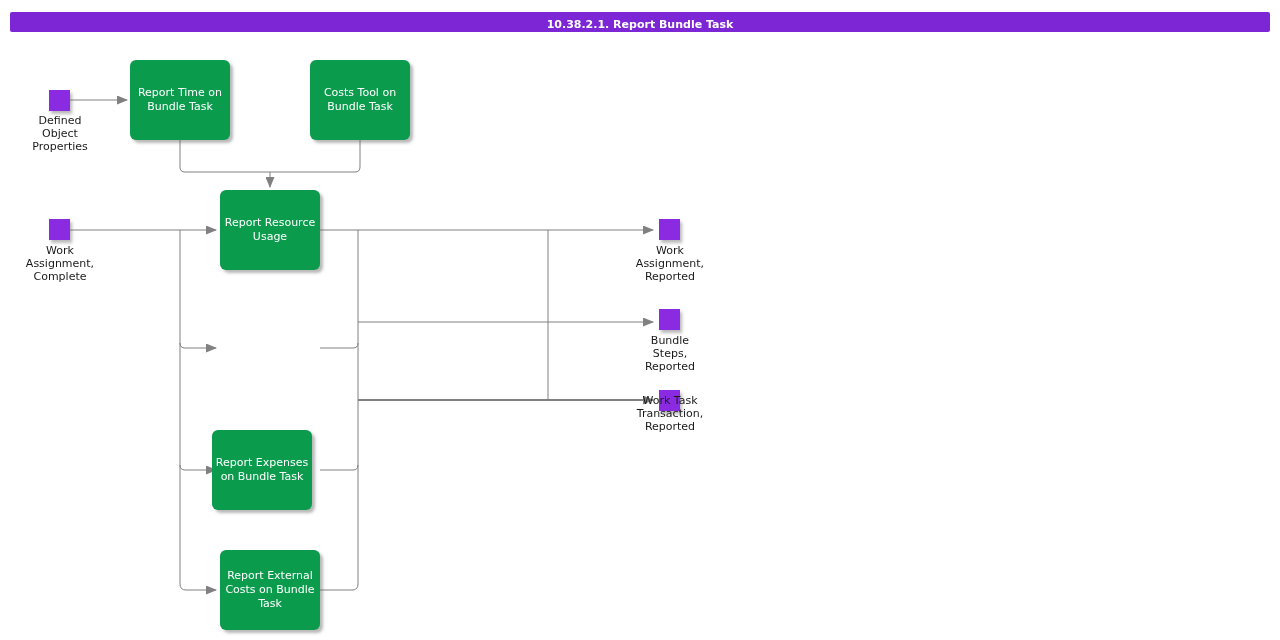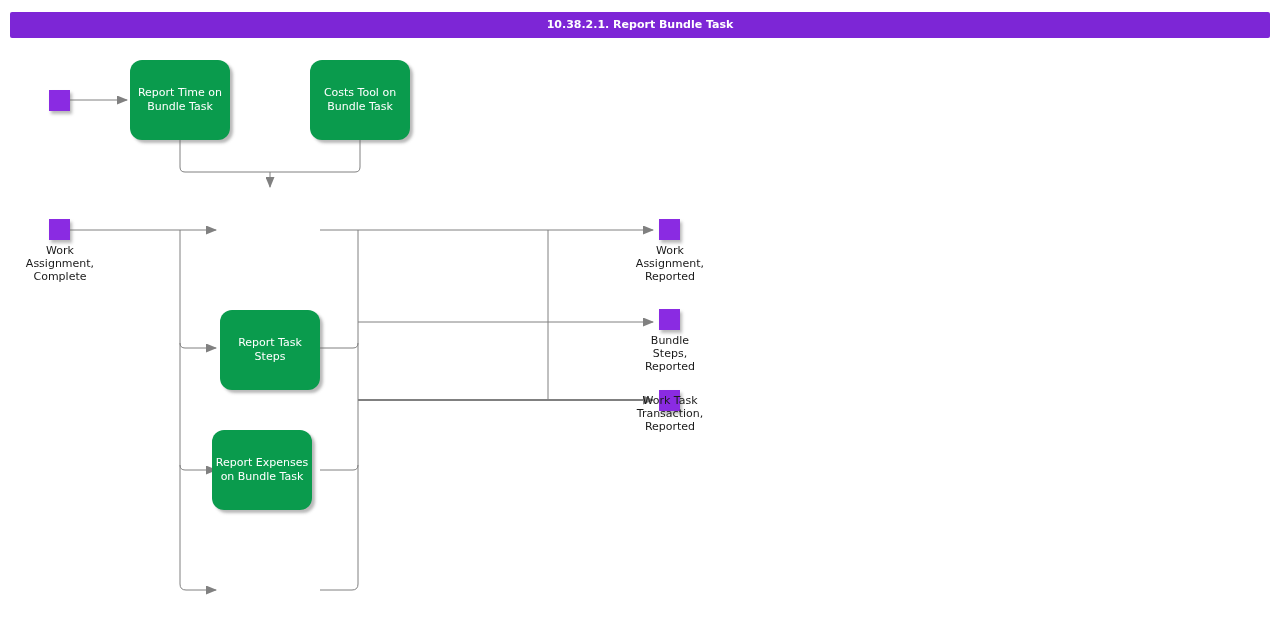--- a/index.html
+++ b/index.html
@@ -1,30 +1,30 @@
 <!DOCTYPE html>
 <html><head>
 <meta charset="utf-8">
 <style>
   html,body{margin:0;padding:0;background:#fff;}
   .canvas{
     position:relative;width:1280px;height:640px;background:#ffffff;
     font-family:"DejaVu Sans","Liberation Sans",sans-serif;overflow:hidden;
   }
   .titlebar{
-    position:absolute;left:10px;top:12px;width:1260px;height:26px;
+    position:absolute;left:10px;top:12px;width:1260px;height:20px;
     background:#7D26D6;border-radius:2px;text-align:center;
   }
   .titlebar span{
     color:#ffffff;font-size:11px;font-weight:bold;line-height:26px;
   }
   .connectors{position:absolute;left:0;top:0;pointer-events:none;}
   .task{
     position:absolute;width:100px;height:80px;background:#0A9B4D;
-    border-radius:12px;box-shadow:3px 3px 3px rgba(100,100,100,0.45);
+    border-radius:6px;box-shadow:3px 3px 3px rgba(100,100,100,0.45);
     display:flex;align-items:center;justify-content:center;text-align:center;
     cursor:pointer;
   }
   .task span{
     color:#ffffff;font-size:11px;line-height:14px;white-space:pre-line;
   }
   .event{
     position:absolute;width:21px;height:21px;background:#8A2BE2;
     box-shadow:2px 3px 3px rgba(100,100,100,0.45);cursor:pointer;
   }
@@ -77,30 +77,38 @@
   </svg>
 
   <div class="task" style="left:130px;top:60px">
     <span>Report Time on
 Bundle Task</span>
   </div>
   <div class="task" style="left:310px;top:60px">
     <span>Costs Tool on
 Bundle Task</span>
   </div>
-  <div class="task" style="left:220px;top:310px">
-    <span>Report Task
-Steps</span>
+  <div class="task" style="left:220px;top:190px">
+    <span>Report Resource
+Usage</span>
   </div>
   <div class="task" style="left:212px;top:430px">
     <span>Report Expenses
 on Bundle Task</span>
   </div>
+  <div class="task" style="left:220px;top:550px">
+    <span>Report External
+Costs on Bundle
+Task</span>
+  </div>
 
   <div class="event" style="left:49px;top:90px"></div>
+  <div class="event-label" style="left:0px;top:114px">Defined
+Object
+Properties</div>
 
   <div class="event" style="left:49px;top:219px"></div>
   <div class="event-label" style="left:0px;top:244px">Work
 Assignment,
 Complete</div>
 
   <div class="event" style="left:659px;top:219px"></div>
   <div class="event-label" style="left:610px;top:244px">Work
 Assignment,
 Reported</div>

